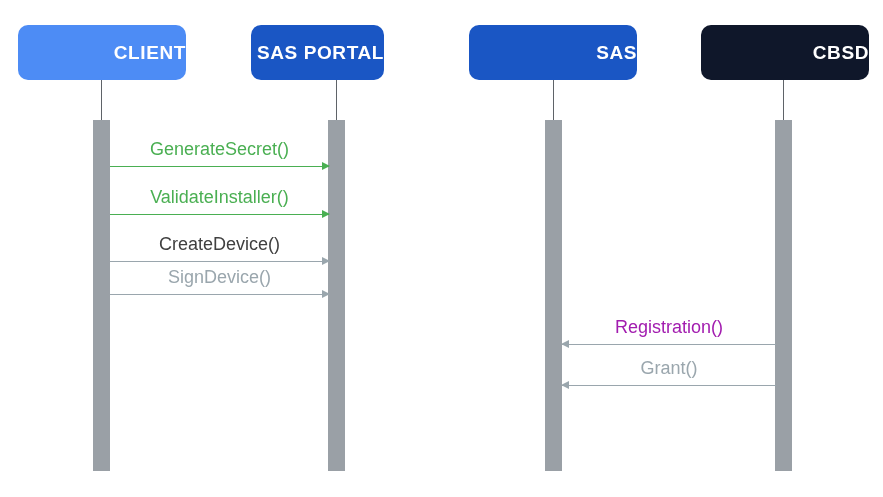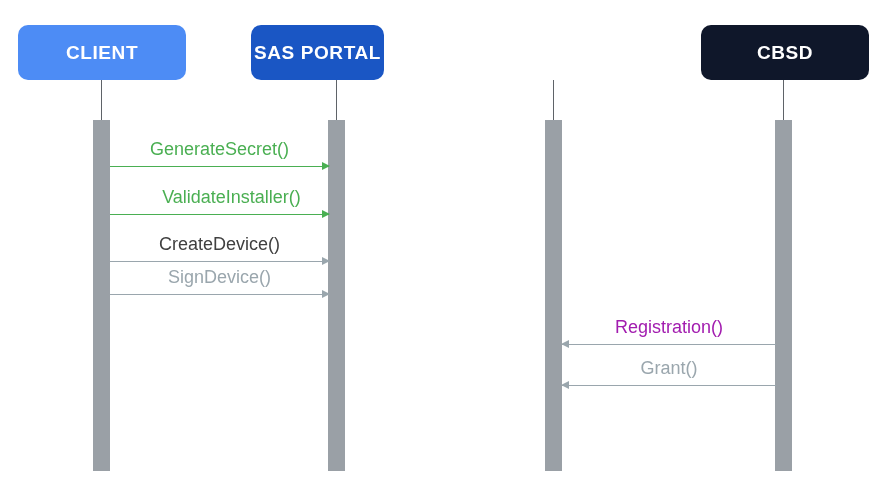--- a/index.html
+++ b/index.html
@@ -20,21 +20,21 @@
     overflow: hidden;
   }
 
   
   .participant {
     position: absolute;
     height: 55px;
     border-radius: 10px;
     display: flex;
     align-items: center;
-    justify-content: center;
+    justify-content: flex-end;
     box-sizing: border-box;
   }
   .participant-label {
     color: #ffffff;
     font-size: 19px;
     font-weight: bold;
     letter-spacing: 0.6px;
     white-space: nowrap;
     font-family: "Liberation Sans", sans-serif;
   }
@@ -109,32 +109,35 @@
     <div class="activation" style="left: 93px; top: 120px; height: 351px; background: rgb(154, 160, 166);"></div>
     <div class="activation" style="left: 328px; top: 120px; height: 351px; background: rgb(154, 160, 166);"></div>
     <div class="activation" style="left: 545px; top: 120px; height: 351px; background: rgb(154, 160, 166);"></div>
     <div class="activation" style="left: 775px; top: 120px; height: 351px; background: rgb(154, 160, 166);"></div>
     <div class="participant" style="left: 18px; top: 25px; width: 168px; height: 55px; background: rgb(77, 140, 245);">
       <span class="participant-label">CLIENT</span>
     </div>
     <div class="participant" style="left: 251px; top: 25px; width: 133px; height: 55px; background: rgb(26, 86, 196);">
       <span class="participant-label">SAS PORTAL</span>
     </div>
+    <div class="participant" style="left: 469px; top: 25px; width: 168px; height: 55px; background: rgb(26, 86, 196);">
+      <span class="participant-label">SAS</span>
+    </div>
     <div class="participant" style="left: 701px; top: 25px; width: 168px; height: 55px; background: #0f172a;">
       <span class="participant-label">CBSD</span>
     </div>
     <div class="message" style="left: 110px; top: 166px; width: 219px;">
       <div class="message-line" style="border-top-color: rgb(74, 175, 82);"></div>
       <div class="arrowhead right" style="border-left-color: rgb(74, 175, 82);"></div>
       <div class="message-label" style="color: rgb(74, 175, 82);">GenerateSecret()</div>
     </div>
     <div class="message" style="left: 110px; top: 214px; width: 219px;">
       <div class="message-line" style="border-top-color: rgb(74, 175, 82);"></div>
       <div class="arrowhead right" style="border-left-color: rgb(74, 175, 82);"></div>
-      <div class="message-label" style="color: rgb(74, 175, 82); padding-left: 12px;">ValidateInstaller()</div>
+      <div class="message-label" style="color: rgb(74, 175, 82);">ValidateInstaller()</div>
     </div>
     <div class="message" style="left: 110px; top: 261px; width: 219px;">
       <div class="message-line" style="border-top-color: rgb(154, 166, 173);"></div>
       <div class="arrowhead right" style="border-left-color: rgb(154, 166, 173);"></div>
       <div class="message-label" style="color: #404040;">CreateDevice()</div>
     </div>
     <div class="message" style="left: 110px; top: 294px; width: 219px;">
       <div class="message-line" style="border-top-color: rgb(154, 166, 173);"></div>
       <div class="arrowhead right" style="border-left-color: rgb(154, 166, 173);"></div>
       <div class="message-label" style="color: rgb(154, 166, 173);">SignDevice()</div>

